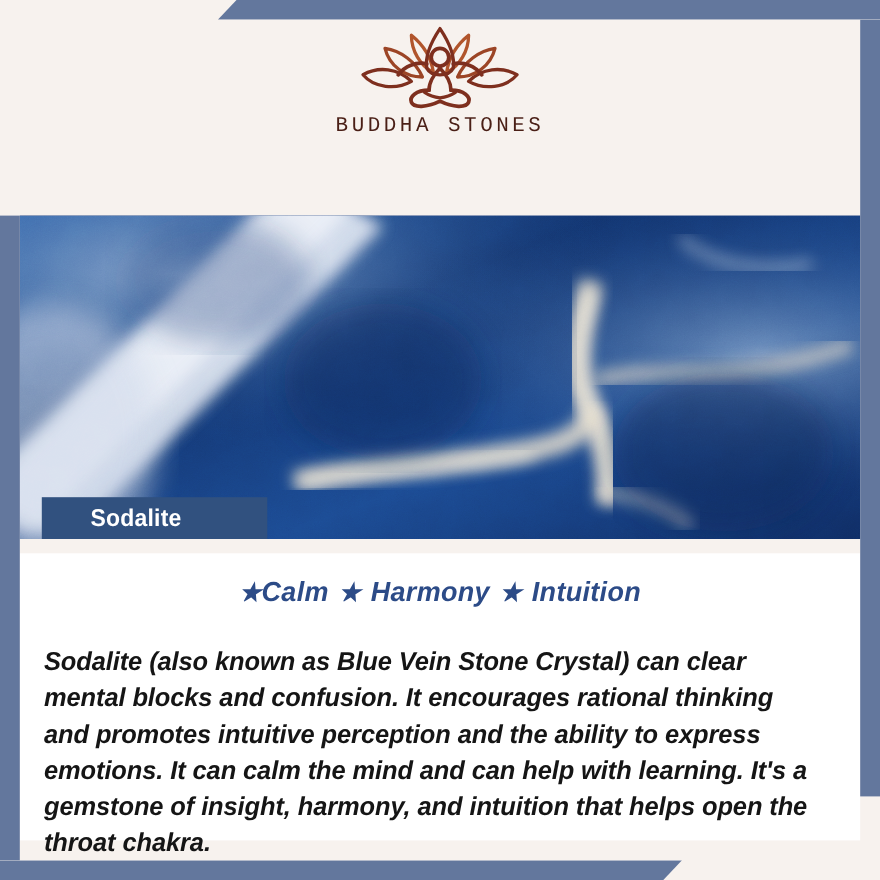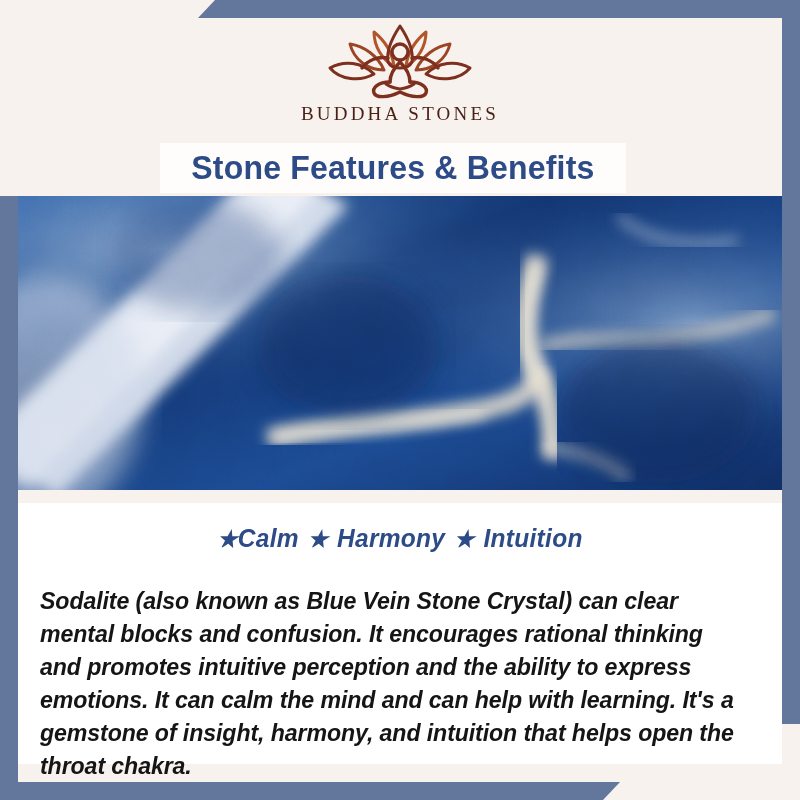--- a/index.html
+++ b/index.html
@@ -87,21 +87,21 @@
     justify-content: flex-start;
   }
   .logo-mark {
     margin-top: 4px;
     width: 168px;
     height: 80px;
     display: block;
   }
   .logo-word {
     margin-top: 1px;
-    font-family: Liberation Serif, serif;
+    font-family: Liberation Mono, monospace;
     font-size: 19px;
     letter-spacing: 3.2px;
     color: #4a1f16;
     font-weight: 400;
     white-space: nowrap;
   }
 
   
   .title-panel {
     position: absolute;
@@ -259,23 +259,20 @@
         <path d="M84 40 C90 46 94 54 94 60" stroke="#7e2f1e" stroke-width="3.4" fill="none"></path>
 
         <path d="M74 60 C62 60 56 66 58 71 C60 76 72 76 84 70 C96 76 108 76 110 71 C112 66 106 60 94 60" stroke="#7e2f1e" stroke-width="3.4" fill="none"></path>
 
         <path d="M70 62 C76 66 84 67 84 67 C84 67 92 66 98 62" stroke="#7e2f1e" stroke-width="3" fill="none"></path>
       </g>
     </svg>
     <div class="logo-word">BUDDHA STONES</div>
   </div>
 
-  <div class="title-panel">
-    <div class="title-text">Stone Features &amp; Benefits</div>
-  </div>
 
   <div class="photo">
     <svg viewBox="0 0 764 294" preserveAspectRatio="xMidYMid slice">
       <defs>
         <linearGradient id="base" x1="0" y1="0" x2="1" y2="1">
           <stop offset="0%" stop-color="#2b5fa8"></stop>
           <stop offset="35%" stop-color="#11346f"></stop>
           <stop offset="65%" stop-color="#1b4a92"></stop>
           <stop offset="100%" stop-color="#0e2c63"></stop>
         </linearGradient>
@@ -334,20 +331,23 @@
       <ellipse cx="330" cy="150" rx="90" ry="70" fill="#0c2a60" opacity="0.5" filter="url(#softer)"></ellipse>
       <ellipse cx="640" cy="215" rx="100" ry="72" fill="#0b2757" opacity="0.45" filter="url(#softer)"></ellipse>
       <ellipse cx="180" cy="60" rx="85" ry="55" fill="#123a7d" opacity="0.35" filter="url(#softer)"></ellipse>
 
       <rect width="764" height="294" filter="url(#mottle)" opacity="0.16" style="mix-blend-mode:overlay"></rect>
 
       <rect width="764" height="294" filter="url(#grain)" opacity="0.2" style="mix-blend-mode:overlay"></rect>
     </svg>
   </div>
 
+  <div class="stone-banner">
+    <span class="stone-banner-text">Sodalite</span>
+  </div>
 
   <div class="content">
     <div class="keywords">
       <span class="kw-star">★</span><span>Calm</span><span class="kw-gap"></span><span class="kw-star">★</span><span class="kw-gap"></span><span>Harmony</span><span class="kw-gap"></span><span class="kw-star">★</span><span class="kw-gap"></span><span>Intuition</span>
     </div>
 
     <p class="body-copy">Sodalite (also known as Blue Vein Stone Crystal) can clear mental blocks and confusion. It encourages rational thinking and promotes intuitive perception and the ability to express emotions. It can calm the mind and can help with learning. It's a gemstone of insight, harmony, and intuition that helps open the throat chakra.</p>
   </div>
 
 </div>

